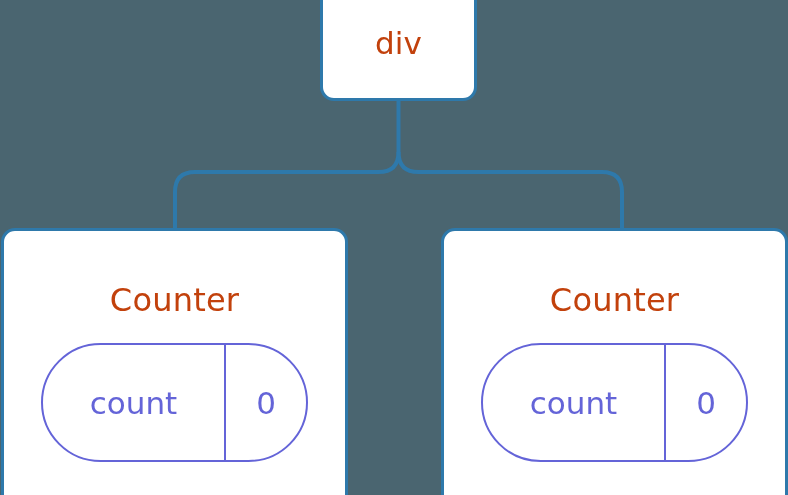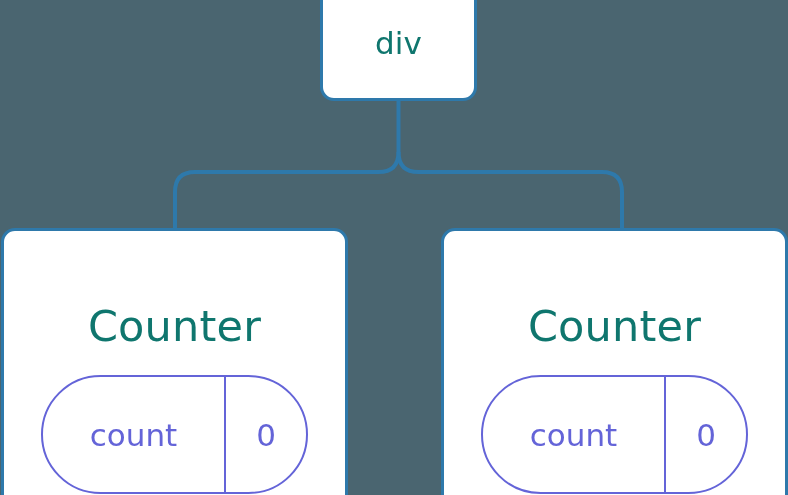--- a/index.html
+++ b/index.html
@@ -33,21 +33,21 @@
     background: #ffffff;
     border: 3px solid #2e79ab;
     border-radius: 14px;
     box-sizing: border-box;
     display: flex;
     flex-direction: column;
     align-items: center;
     justify-content: center;
   }
   .node-label {
-    color: #0f766e;
+    color: #c2410c;
     font-family: "DejaVu Sans", sans-serif;
     font-weight: 400;
     letter-spacing: 0.2px;
     white-space: nowrap;
   }
 
   
   #node-div {
     left: 320px;
     top: -16px;
@@ -63,22 +63,22 @@
     width: 347px;
     height: 280px;
     top: 228px;
     padding-top: 28px;
     justify-content: flex-start;
   }
   #node-counter-left  { left: 1px; }
   #node-counter-right { left: 441px; }
 
   .counter-node .node-label {
-    font-size: 43px;
-    margin-top: 42px;
+    font-size: 32px;
+    margin-top: 22px;
   }
 
   
   .state-pill {
     margin-top: 24px;
     width: 267px;
     height: 119px;
     border: 2px solid #6464d8;
     border-radius: 60px;
     box-sizing: border-box;

